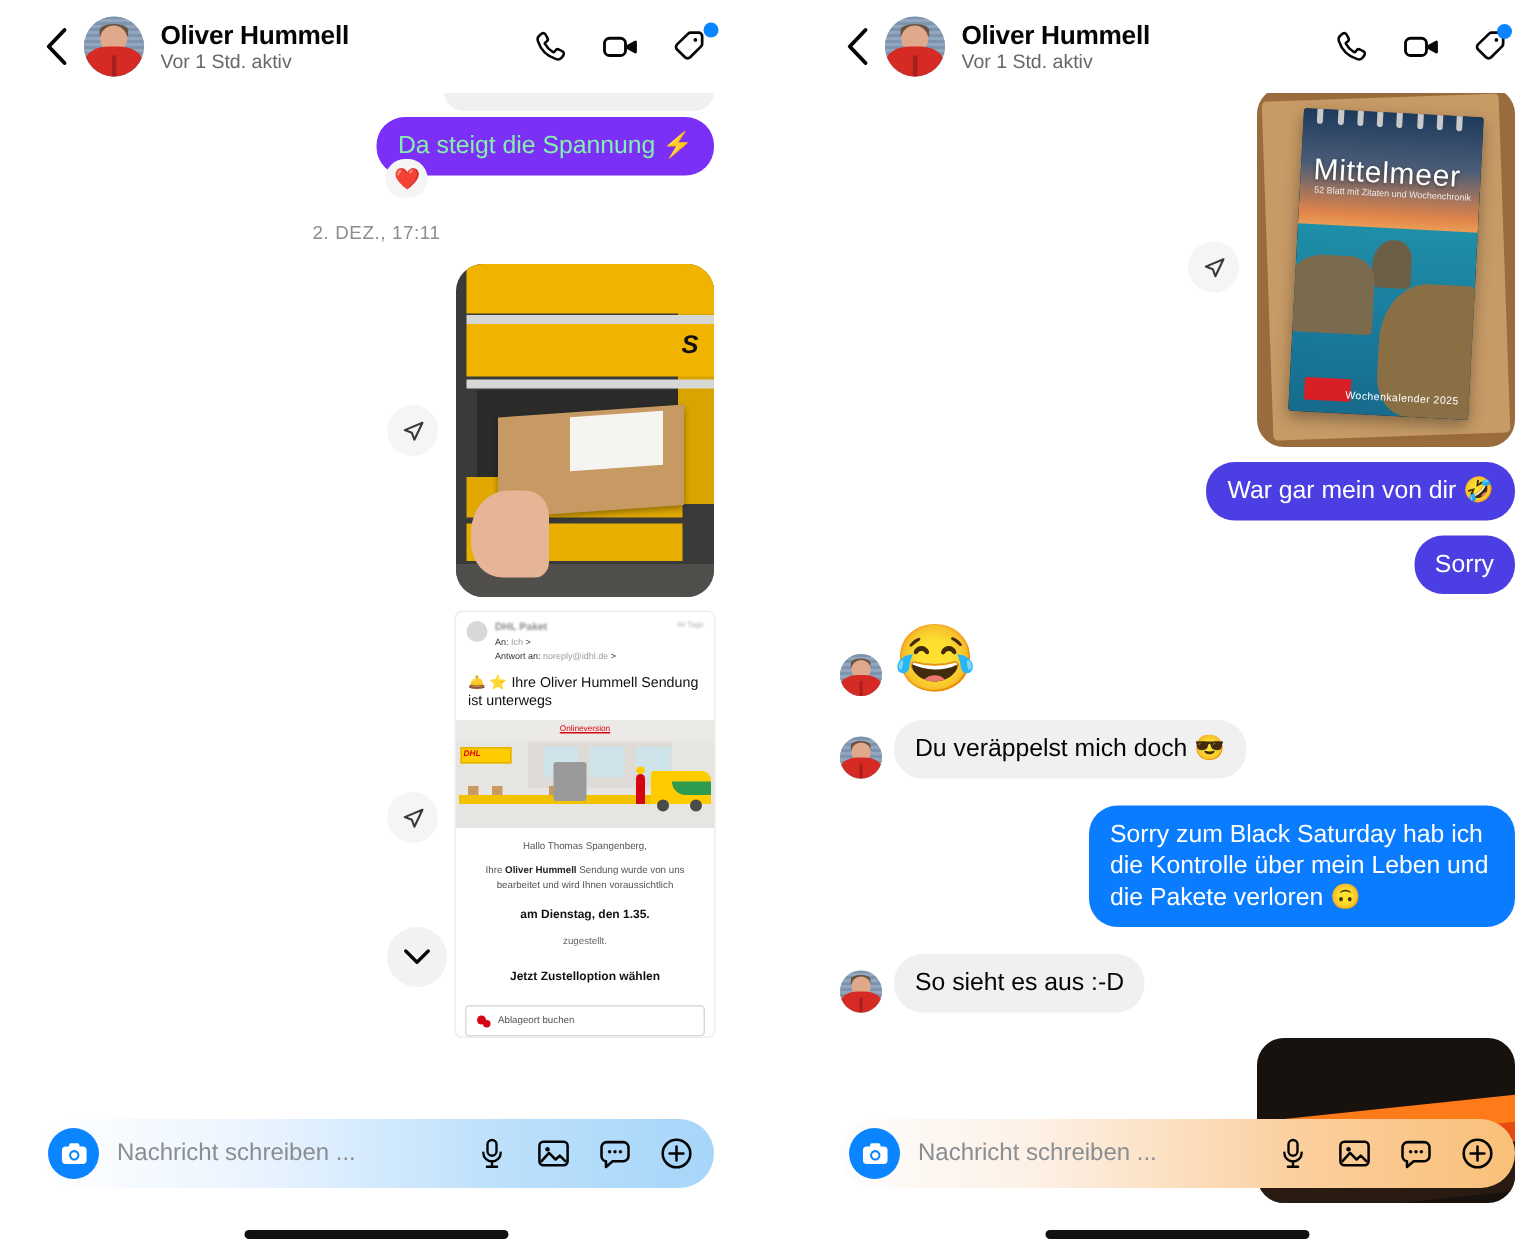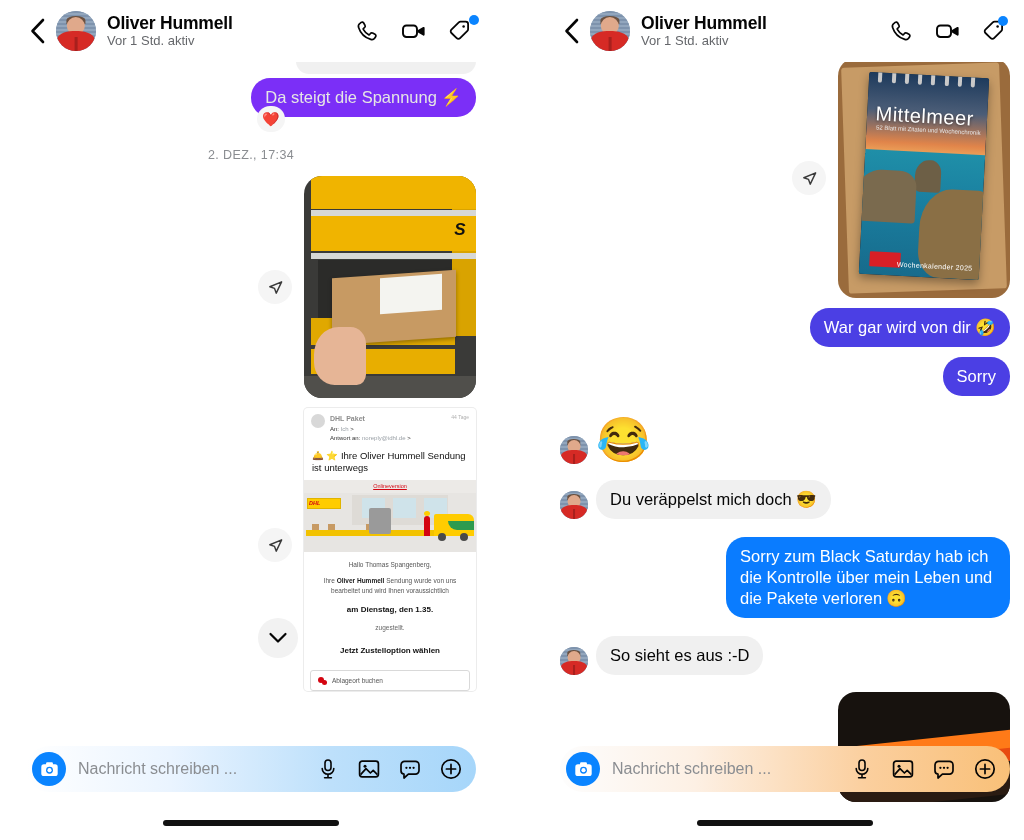--- a/index.html
+++ b/index.html
@@ -108,21 +108,21 @@
     background: #8fa3bb;
   }
   .bubble {
     max-width: 300px;
     padding: 9px 14px;
     border-radius: 19px;
     font-size: 16.5px;
     line-height: 21px;
     word-wrap: break-word;
   }
-  .bubble.purple { background: #7b2ff7; color: #e5e5e5; }
+  .bubble.purple { background: #7b2ff7; color: #86efac; }
   .bubble.indigo { background: #4b3fe4; color: #fff; }
   .bubble.blue   { background: #0a7cff; color: #fff; }
   .bubble.grey   { background: #f0f0f0; color: #050505; }
   .bubble.ghost  { background: #f0f0f0; color: transparent; }
 
   .reaction {
     position: relative;
     margin-top: -11px;
     margin-left: 6px;
     width: 28px; height: 26px;
@@ -469,21 +469,21 @@
         <div class="bubble ghost" style="width:180px;height:26px;padding:0;"></div>
       </div>
 
       <div class="row out" style="margin-bottom:2px;">
         <div class="react-wrap">
           <div class="bubble purple">Da steigt die Spannung ⚡</div>
           <div class="reaction">❤️</div>
         </div>
       </div>
 
-      <div class="timestamp">2. DEZ., 17:34</div>
+      <div class="timestamp">2. DEZ., 17:11</div>
 
       <div class="row out" style="align-items:center;">
         <div class="fwd-btn">
           <svg width="17" height="17" viewBox="0 0 18 18">
             <path d="M15.5 3 L3 8.2 L8 10 L9.8 15 z" fill="none" stroke="#3a3a3a" stroke-width="1.5" stroke-linejoin="round"></path>
           </svg>
         </div>
         <div class="photo photo-locker">
           <div class="lk-bg"></div>
           <div class="lk-side"></div>
@@ -695,21 +695,21 @@
             </div>
             <div class="bk-title">Mittelmeer</div>
             <div class="bk-sub">52 Blatt mit Zitaten und Wochenchronik</div>
             <div class="bk-badge"></div>
             <div class="bk-foot">Wochenkalender 2025</div>
           </div>
         </div>
       </div>
 
       <div class="row out">
-        <div class="bubble indigo">War gar wird von dir 🤣</div>
+        <div class="bubble indigo">War gar mein von dir 🤣</div>
       </div>
 
       <div class="row out" style="margin-bottom:22px;">
         <div class="bubble indigo">Sorry</div>
       </div>
 
       <div class="row in" style="margin-bottom:16px;">
         <div class="msg-avatar">
           <div class="av-inner">
             <div class="av-bg"></div>

